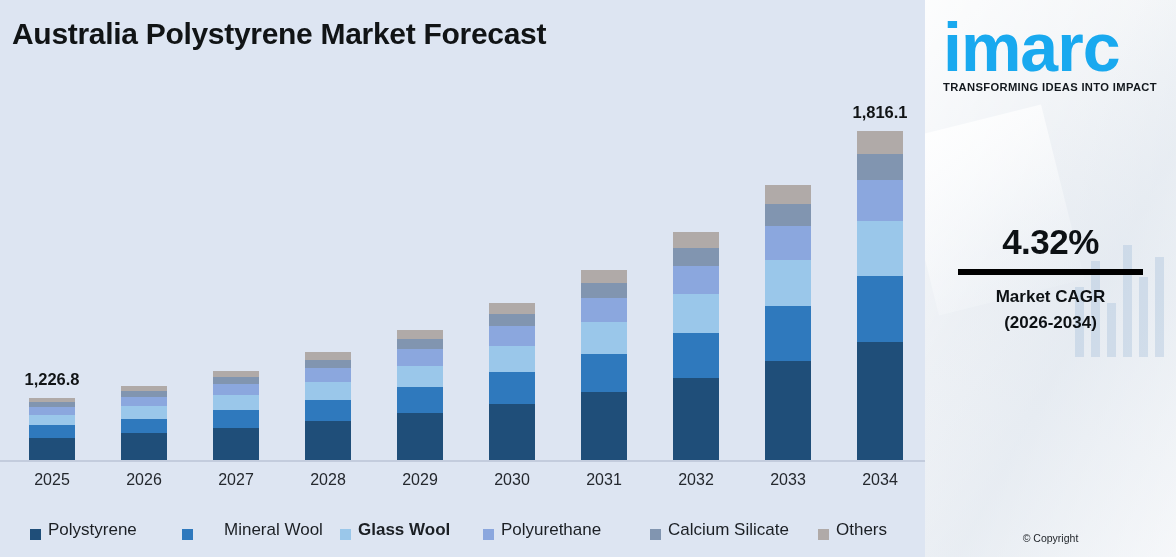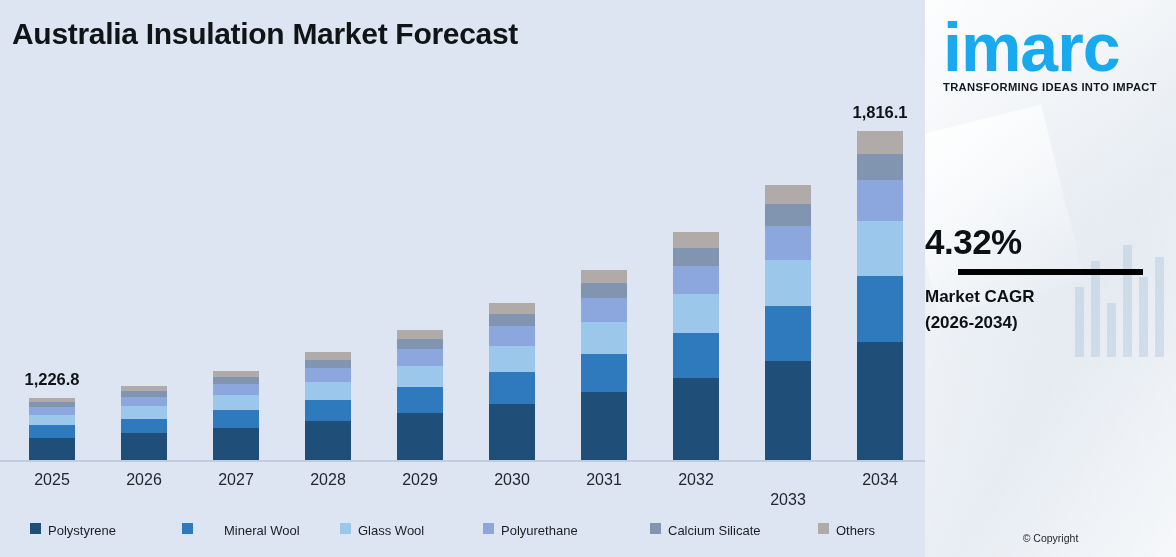--- a/index.html
+++ b/index.html
@@ -61,22 +61,22 @@
     font-size: 16px; color: #24282e;
   }
 
   
   #legend {
     position: absolute; left: 0; top: 515px;
     width: 925px; height: 30px;
     display: flex; align-items: center;
   }
   .legend-item {
-    display: flex; align-items: flex-start;
-    font-size: 13px; color: #1b1f24;
+    display: flex; align-items: flex-end;
+    font-size: 17px; color: #1b1f24;
     white-space: nowrap;
   }
   .legend-swatch {
     width: 11px; height: 11px; margin-right: 7px; flex: none;
   }
 
   
   #brand-panel {
     position: absolute; left: 925px; top: 0;
     width: 251px; height: 557px;
@@ -108,21 +108,21 @@
   #logo-word {
     font-size: 68px; font-weight: bold; color: #19a9ef;
     line-height: 0.92; letter-spacing: -1px;
   }
   #logo-tagline {
     font-size: 11.2px; font-weight: bold; color: #13181d;
     letter-spacing: 0.35px; margin-top: 2px; white-space: nowrap;
   }
   #cagr-block {
     position: absolute; left: 0; top: 222px;
-    width: 251px; text-align: left;
+    width: 251px; text-align: center;
   }
   #cagr-value {
     font-size: 35px; font-weight: bold; color: #0d1114;
     letter-spacing: -0.5px;
   }
   #cagr-rule {
     width: 185px; height: 6px; background: #000;
     margin: 7px auto 9px auto;
   }
   #cagr-label, #cagr-period {
@@ -135,21 +135,21 @@
     font-size: 10.5px; color: #22262b; line-height: 1.35;
   }
 </style>
 </head>
 <body>
 
 <div id="page">
 
   <div id="chart-panel">
 
-    <div id="page-title">Australia Insulation Market Forecast</div>
+    <div id="page-title">Australia Polystyrene Market Forecast</div>
 
     <div id="plot">
         <div class="bar-col" style="left: 6px;">
           <div class="bar-stack" style="height: 62px;">
             <div class="seg" title="Others 2025: 85.9" style="height: 4.34px; background: rgb(176, 170, 168);"></div>
             <div class="seg" title="Calcium Silicate 2025: 96.9" style="height: 4.898px; background: rgb(129, 149, 176);"></div>
             <div class="seg" title="Polyurethane 2025: 153.3" style="height: 7.75px; background: rgb(139, 167, 222);"></div>
             <div class="seg" title="Glass Wool 2025: 204.9" style="height: 10.354px; background: rgb(154, 199, 234);"></div>
             <div class="seg" title="Mineral Wool 2025: 245.4" style="height: 12.4px; background: rgb(47, 121, 189);"></div>
             <div class="seg" title="Polystyrene 2025: 440.4" style="height: 22.258px; background: rgb(31, 78, 121);"></div>
@@ -252,34 +252,34 @@
     <div id="axis-line"></div>
     <div id="x-axis">
         <div class="x-tick" style="left: 6px;">2025</div>
         <div class="x-tick" style="left: 98px;">2026</div>
         <div class="x-tick" style="left: 190px;">2027</div>
         <div class="x-tick" style="left: 282px;">2028</div>
         <div class="x-tick" style="left: 374px;">2029</div>
         <div class="x-tick" style="left: 466px;">2030</div>
         <div class="x-tick" style="left: 558px;">2031</div>
         <div class="x-tick" style="left: 650px;">2032</div>
-        <div class="x-tick" style="left: 742px; margin-top: 20px;">2033</div>
+        <div class="x-tick" style="left: 742px;">2033</div>
         <div class="x-tick" style="left: 834px;">2034</div>
       </div>
 
     <div id="legend">
         <div class="legend-item" style="position: absolute; left: 30px;">
           <span class="legend-swatch" style="background: rgb(31, 78, 121);"></span>
           <span>Polystyrene</span>
         </div>
         <div class="legend-item" style="position: absolute; left: 182px; gap: 24px;">
           <span class="legend-swatch" style="background: rgb(47, 121, 189);"></span>
           <span>Mineral Wool</span>
         </div>
-        <div class="legend-item" style="position: absolute; left: 340px;">
+        <div class="legend-item" style="position: absolute; left: 340px; font-weight: bold;">
           <span class="legend-swatch" style="background: rgb(154, 199, 234);"></span>
           <span>Glass Wool</span>
         </div>
         <div class="legend-item" style="position: absolute; left: 483px;">
           <span class="legend-swatch" style="background: rgb(139, 167, 222);"></span>
           <span>Polyurethane</span>
         </div>
         <div class="legend-item" style="position: absolute; left: 650px;">
           <span class="legend-swatch" style="background: rgb(129, 149, 176);"></span>
           <span>Calcium Silicate</span>

